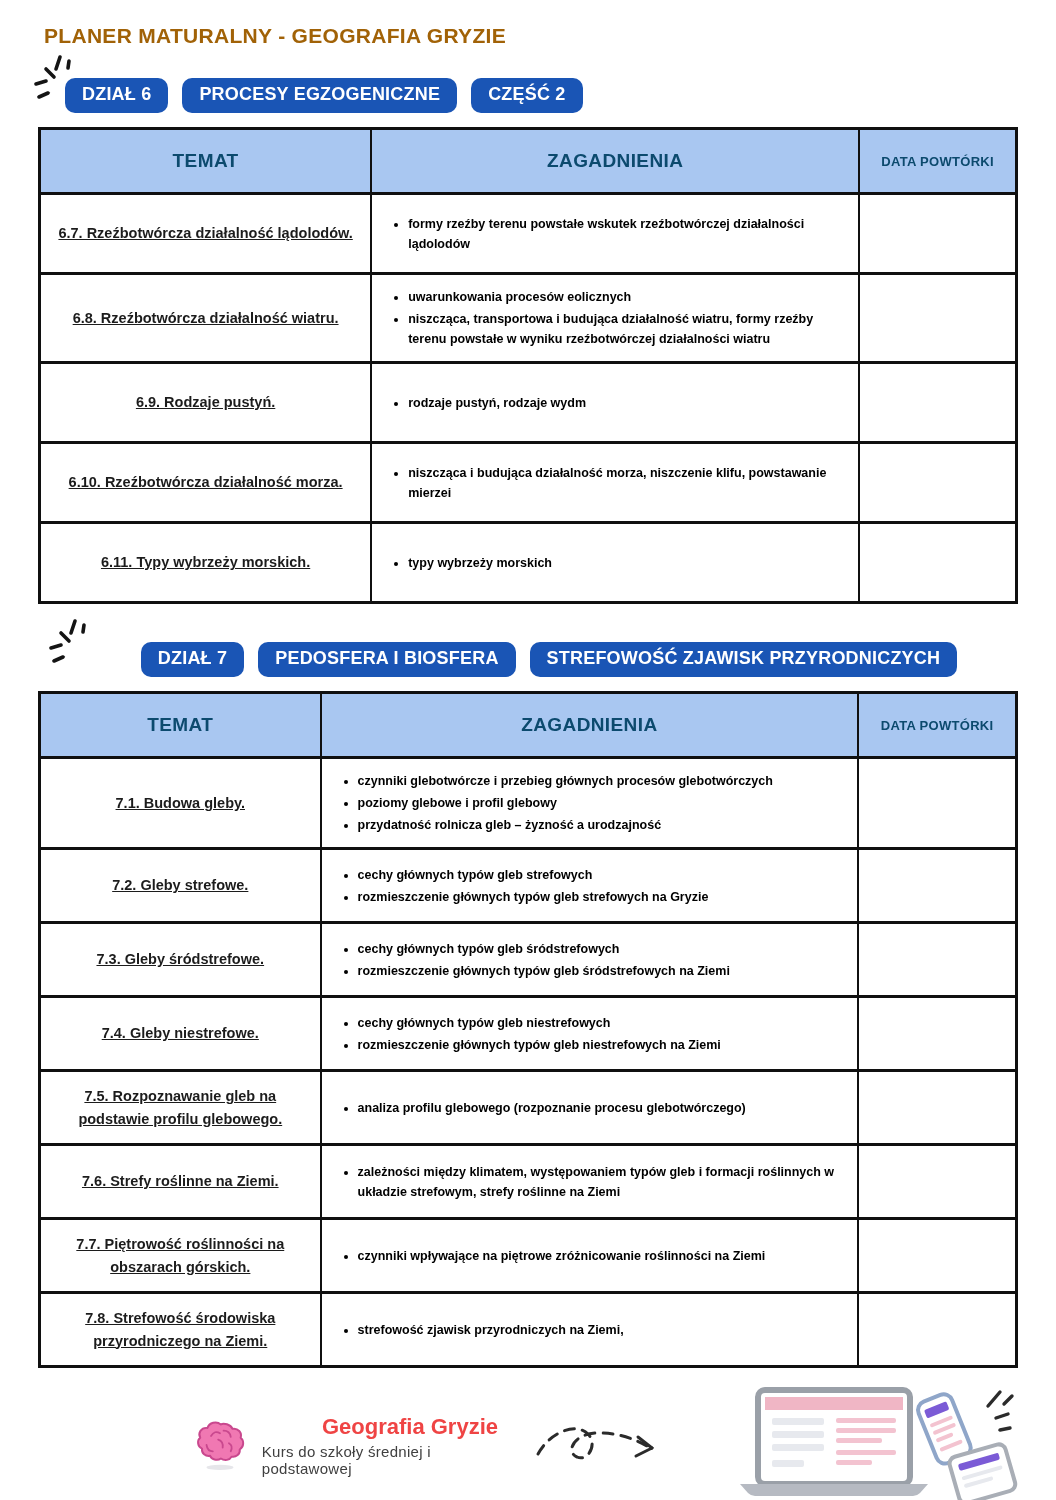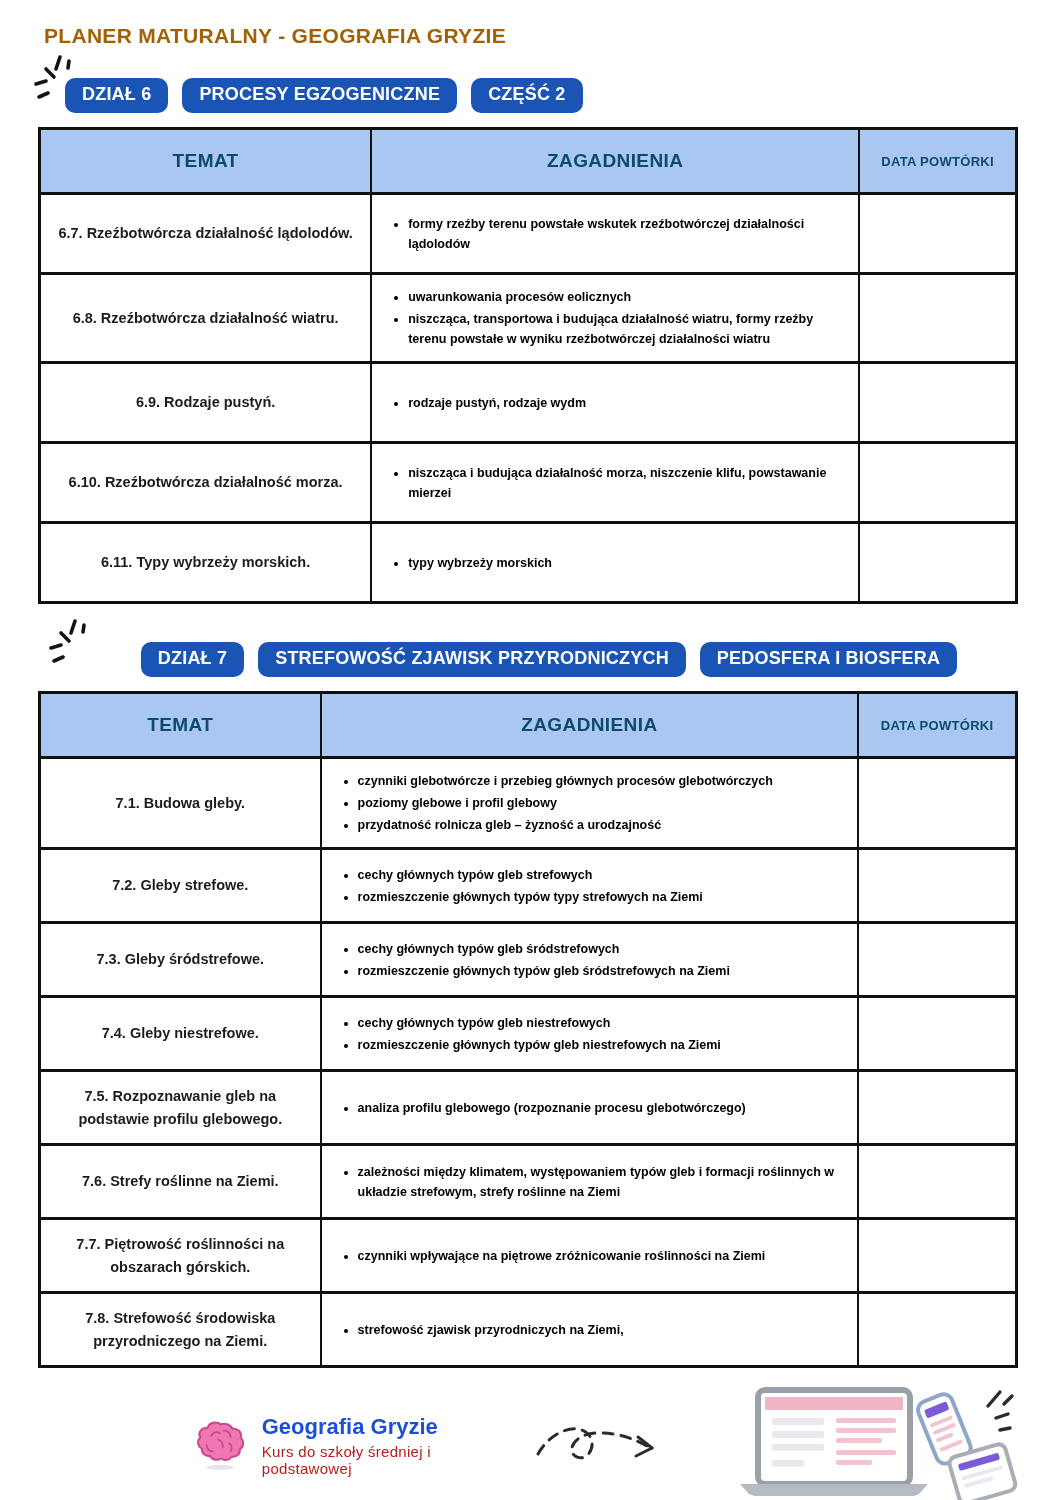--- a/index.html
+++ b/index.html
@@ -29,30 +29,30 @@
         min-height: 62px; border-left: 2px solid #101010; background: #a9c7f1; text-align: right; }
   .th:first-child { border-left: none; }
   .th-main { font-size: 19px; letter-spacing: .4px; }
   .th-small { font-size: 13px; letter-spacing: .3px; }
   .tr { border-top: 3px solid #101010; background: #fff; }
   .t1 .tr { min-height: 80px; }
   .t2 .tr { min-height: 74px; }
   .td { border-left: 2px solid #101010; display: flex; align-items: center; background: #fff; }
   .td:first-child { border-left: none; }
   .td-temat { justify-content: center; text-align: center; font-weight: bold; font-size: 14.5px;
-              line-height: 1.55; padding: 10px 10px; color: #1c1c1c; }
+              line-height: 1.55; padding: 10px 10px; color: #1c1c1c; text-decoration: underline; }
   .td-zag { padding: 10px 16px 10px 8px; }
   ul.bullets { margin: 0; padding-left: 28px; }
   li.bullet { font-weight: bold; font-size: 12.5px; line-height: 1.6; margin: 2px 0; color: #000000; }
   .td-data { background: #fff; }
 
   .footer { display: flex; align-items: center; margin: 16px 0 0 156px; }
   .brand-text { margin-left: 14px; }
-  .brand-name { font-size: 22px; font-weight: bold; color: #1d4ed8; }
-  .brand-tagline { font-size: 15px; color: #b91c1c; margin-top: 3px; letter-spacing: .3px; }
+  .brand-name { font-size: 22px; font-weight: bold; color: #ef4444; text-align: right; }
+  .brand-tagline { font-size: 15px; color: #404040; margin-top: 3px; letter-spacing: .3px; }
   .arrow-wrap { margin-left: 34px; }
   .devices-wrap { margin-left: 6px; }
 </style>
 </head>
 <body>
 
 <div class="page">
 
   <h1 class="title">PLANER MATURALNY - GEOGRAFIA GRYZIE</h1>
 
@@ -142,22 +142,22 @@
     <svg class="sparkle" width="46" height="50" viewBox="0 0 46 50">
       <g stroke="#141414" stroke-width="3.6" stroke-linecap="round" fill="none">
         <path d="M29,5 L25,17"></path>
         <path d="M38,9 L37,16"></path>
         <path d="M15,17 L23,25"></path>
         <path d="M5,32 L15,29"></path>
         <path d="M8,45 L17,41"></path>
       </g>
     </svg>
     <span class="badge">DZIAŁ 7</span>
+    <span class="badge">PEDOSFERA I BIOSFERA</span>
     <span class="badge">STREFOWOŚĆ ZJAWISK PRZYRODNICZYCH</span>
-    <span class="badge">PEDOSFERA I BIOSFERA</span>
   </div>
 
   <div class="table t2">
     <div class="thead">
       <div class="th th-main">TEMAT</div>
       <div class="th th-main">ZAGADNIENIA</div>
       <div class="th th-small">DATA POWTÓRKI</div>
     </div>
     <div class="tbody">
 
@@ -176,21 +176,21 @@
           <div class="td td-data"></div>
         </div>
 
         <div class="tr">
           <div class="td td-temat">7.2. Gleby strefowe.</div>
           <div class="td td-zag">
             <ul class="bullets">
 
                 <li class="bullet">cechy głównych typów gleb strefowych</li>
 
-                <li class="bullet">rozmieszczenie głównych typów typy strefowych na Ziemi</li>
+                <li class="bullet">rozmieszczenie głównych typów gleb strefowych na Gryzie</li>
               </ul>
           </div>
           <div class="td td-data"></div>
         </div>
 
         <div class="tr">
           <div class="td td-temat">7.3. Gleby śródstrefowe.</div>
           <div class="td td-zag">
             <ul class="bullets">
 

